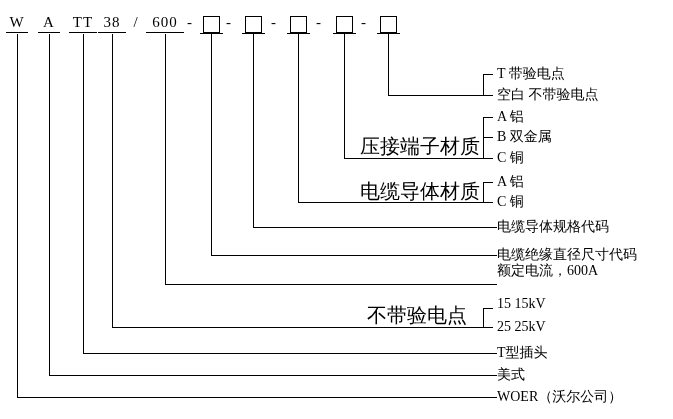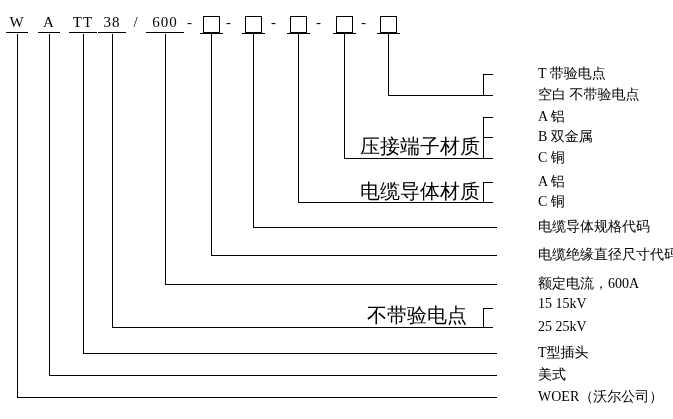--- a/index.html
+++ b/index.html
@@ -18,21 +18,21 @@
     position:absolute;top:16px;width:15px;height:15px;
     border:1px solid #000;background:#fff;
   }
   .bu{position:absolute;top:33px;height:1px;background:#000;width:23px;}
   
   .vl{position:absolute;width:1px;background:#000;}
   .hl{position:absolute;height:1px;background:#000;}
   
   .leaf{
     position:absolute;left:497px;height:16px;line-height:16px;
-    font-size:14px;white-space:nowrap;margin-left:41px;
+    font-size:14px;white-space:nowrap;
   }
   .grp{
     position:absolute;font-size:20px;height:18px;line-height:18px;
     white-space:nowrap;
   }
 </style>
 </head>
 <body>
 
 <div class="stage">
@@ -105,20 +105,20 @@
 
   <span class="leaf" style="top:66px">T 带验电点</span>
   <span class="leaf" style="top:87px">空白 不带验电点</span>
   <span class="leaf" style="top:109px">A 铝</span>
   <span class="leaf" style="top:129px">B 双金属</span>
   <span class="leaf" style="top:150px">C 铜</span>
   <span class="leaf" style="top:174px">A 铝</span>
   <span class="leaf" style="top:194px">C 铜</span>
   <span class="leaf" style="top:219px">电缆导体规格代码</span>
   <span class="leaf" style="top:247px">电缆绝缘直径尺寸代码</span>
-  <span class="leaf" style="top:276px">额定电流，600A</span>
+  <span class="leaf" style="top:263px">额定电流，600A</span>
   <span class="leaf" style="top:296px">15 15kV</span>
   <span class="leaf" style="top:319px">25 25kV</span>
   <span class="leaf" style="top:345px">T型插头</span>
   <span class="leaf" style="top:367px">美式</span>
   <span class="leaf" style="top:389px">WOER（沃尔公司）</span>
 
 </div>
 
 </body></html>

